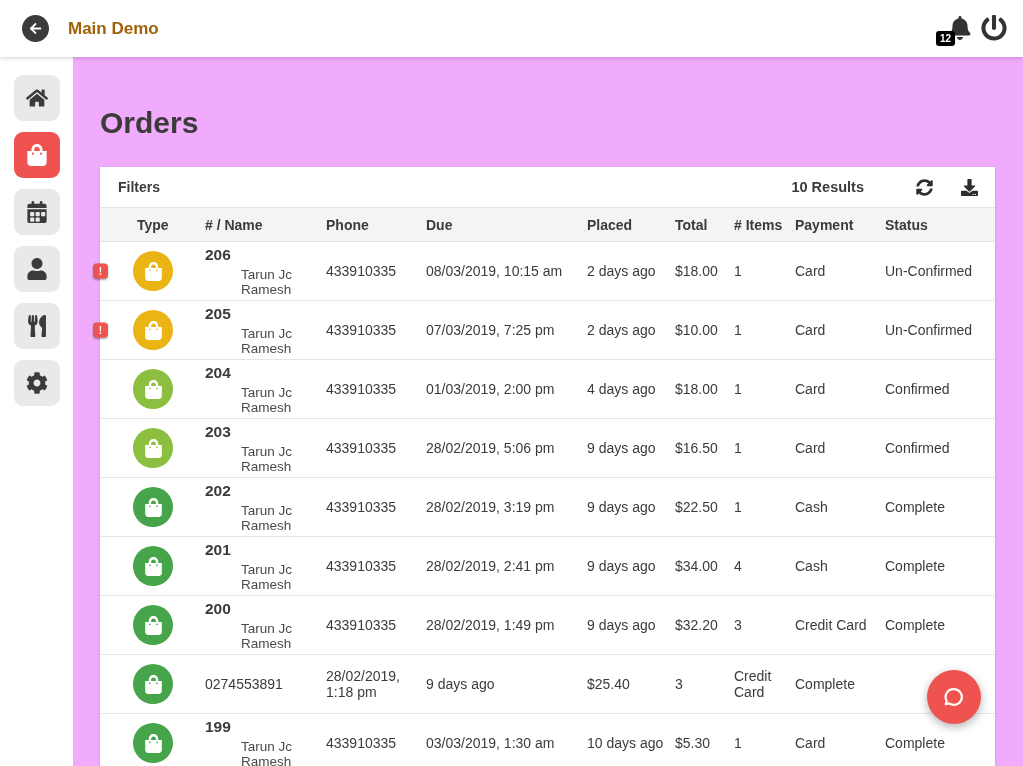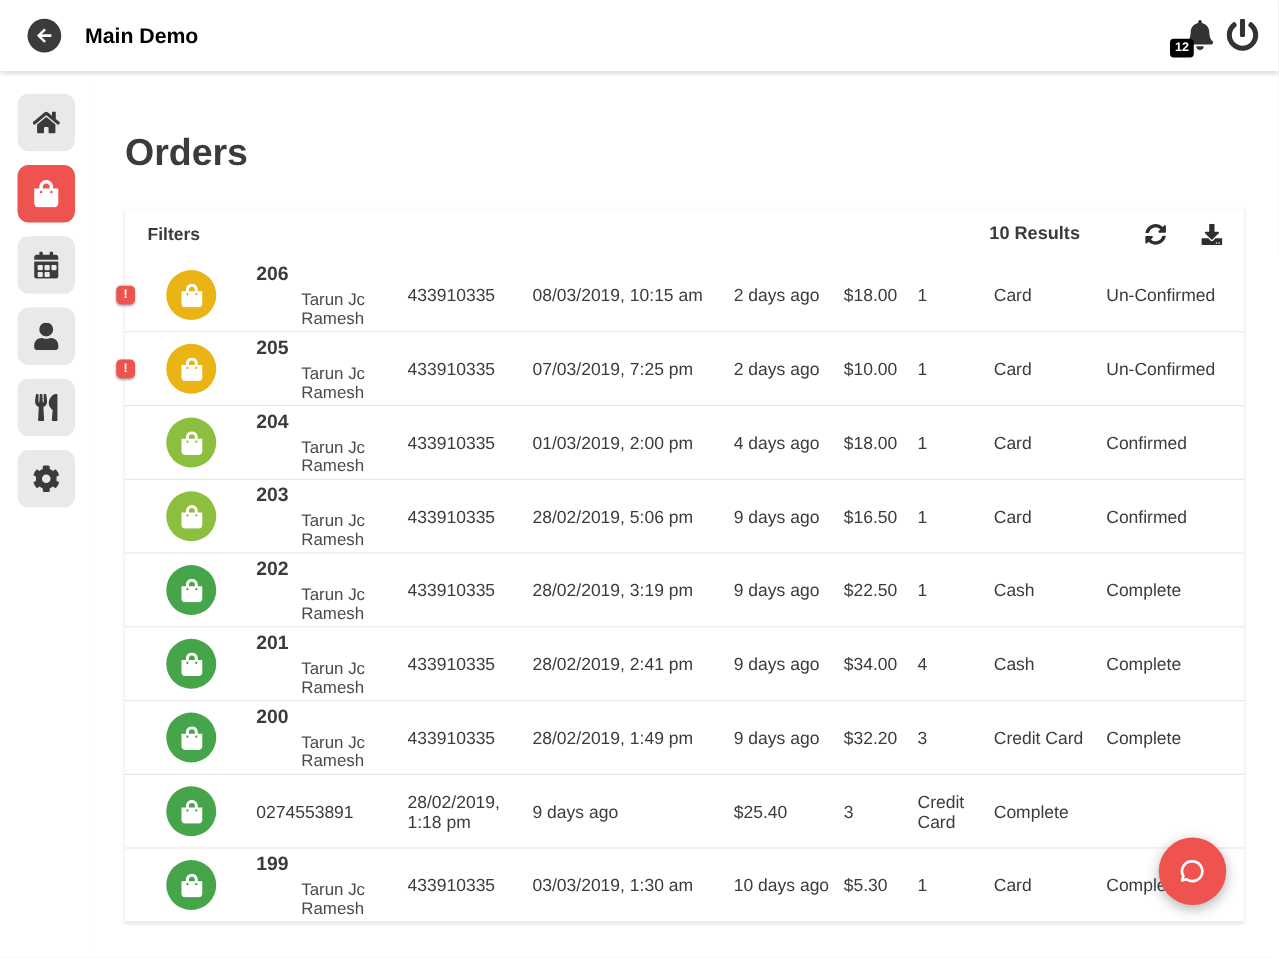--- a/index.html
+++ b/index.html
@@ -21,21 +21,21 @@
     z-index: 20;
     display: flex; align-items: center;
   }
   .back-btn {
     width: 27px; height: 27px; border-radius: 50%;
     background: #3b3b3b; border: none; cursor: pointer;
     margin-left: 22px; flex: 0 0 auto;
     display: flex; align-items: center; justify-content: center;
   }
   .back-btn svg { width: 13px; height: 13px; fill: #ffffff; }
-  .app-title { margin-left: 19px; font-size: 17px; font-weight: bold; color: #000000; }
+  .app-title { margin-left: 19px; font-size: 17px; font-weight: bold; color: #a16207; }
   .bell-btn {
     position: absolute; right: 51px; top: 13px;
     width: 28px; height: 30px; background: none; border: none; cursor: pointer;
   }
   .bell-btn svg { width: 24px; height: 24px; fill: #333333; margin-left: 4px; }
   .notif-badge {
     position: absolute; left: -8px; bottom: -3px;
     background: #000000; color: #fff;
     font-size: 10px; font-weight: bold;
     padding: 2px 4px; border-radius: 3px; line-height: 1.1;
@@ -58,21 +58,21 @@
     background: #e9e9e9; border: none; cursor: pointer;
     display: flex; align-items: center; justify-content: center;
   }
   .side-btn svg { width: 22px; height: 22px; fill: #3b3b3b; }
   .side-btn.active { background: #ef5350; }
   .side-btn.active svg { fill: #ffffff; }
 
   
   .main {
     position: absolute; left: 73px; top: 57px; right: 0; bottom: 0;
-    background: #ffffff; padding: 0 28px 0 27px; overflow: hidden;
+    background: #f0abfc; padding: 0 28px 0 27px; overflow: hidden;
   }
   .page-title { margin-top: 47px; font-size: 30px; line-height: 38px; font-weight: bold; color: #3b3b3b; }
 
   .card {
     margin-top: 25px; background: #ffffff;
     box-shadow: 0 1px 3px rgba(0,0,0,.12);
   }
   .filters-bar {
     height: 40px; display: flex; align-items: center;
     padding: 0 17px 0 18px;
@@ -250,20 +250,31 @@
               <use href="#i-sync"></use>
             </svg></span>
       </button>
       <button class="bar-icon-btn">
         <span><svg width="17" height="17">
               <use href="#i-download"></use>
             </svg></span>
       </button>
     </div>
 
+    <div class="thead">
+      <span>Type</span>
+      <span># / Name</span>
+      <span>Phone</span>
+      <span>Due</span>
+      <span>Placed</span>
+      <span>Total</span>
+      <span># Items</span>
+      <span>Payment</span>
+      <span>Status</span>
+    </div>
 
     <div id="tbody">
         <div class="trow">
     <span class="alert-badge">
             <span>!</span>
           </span>
     <div>
       <span class="type-icon" style="background: rgb(233, 180, 20);">
         <span>
                 <svg width="18" height="19">

